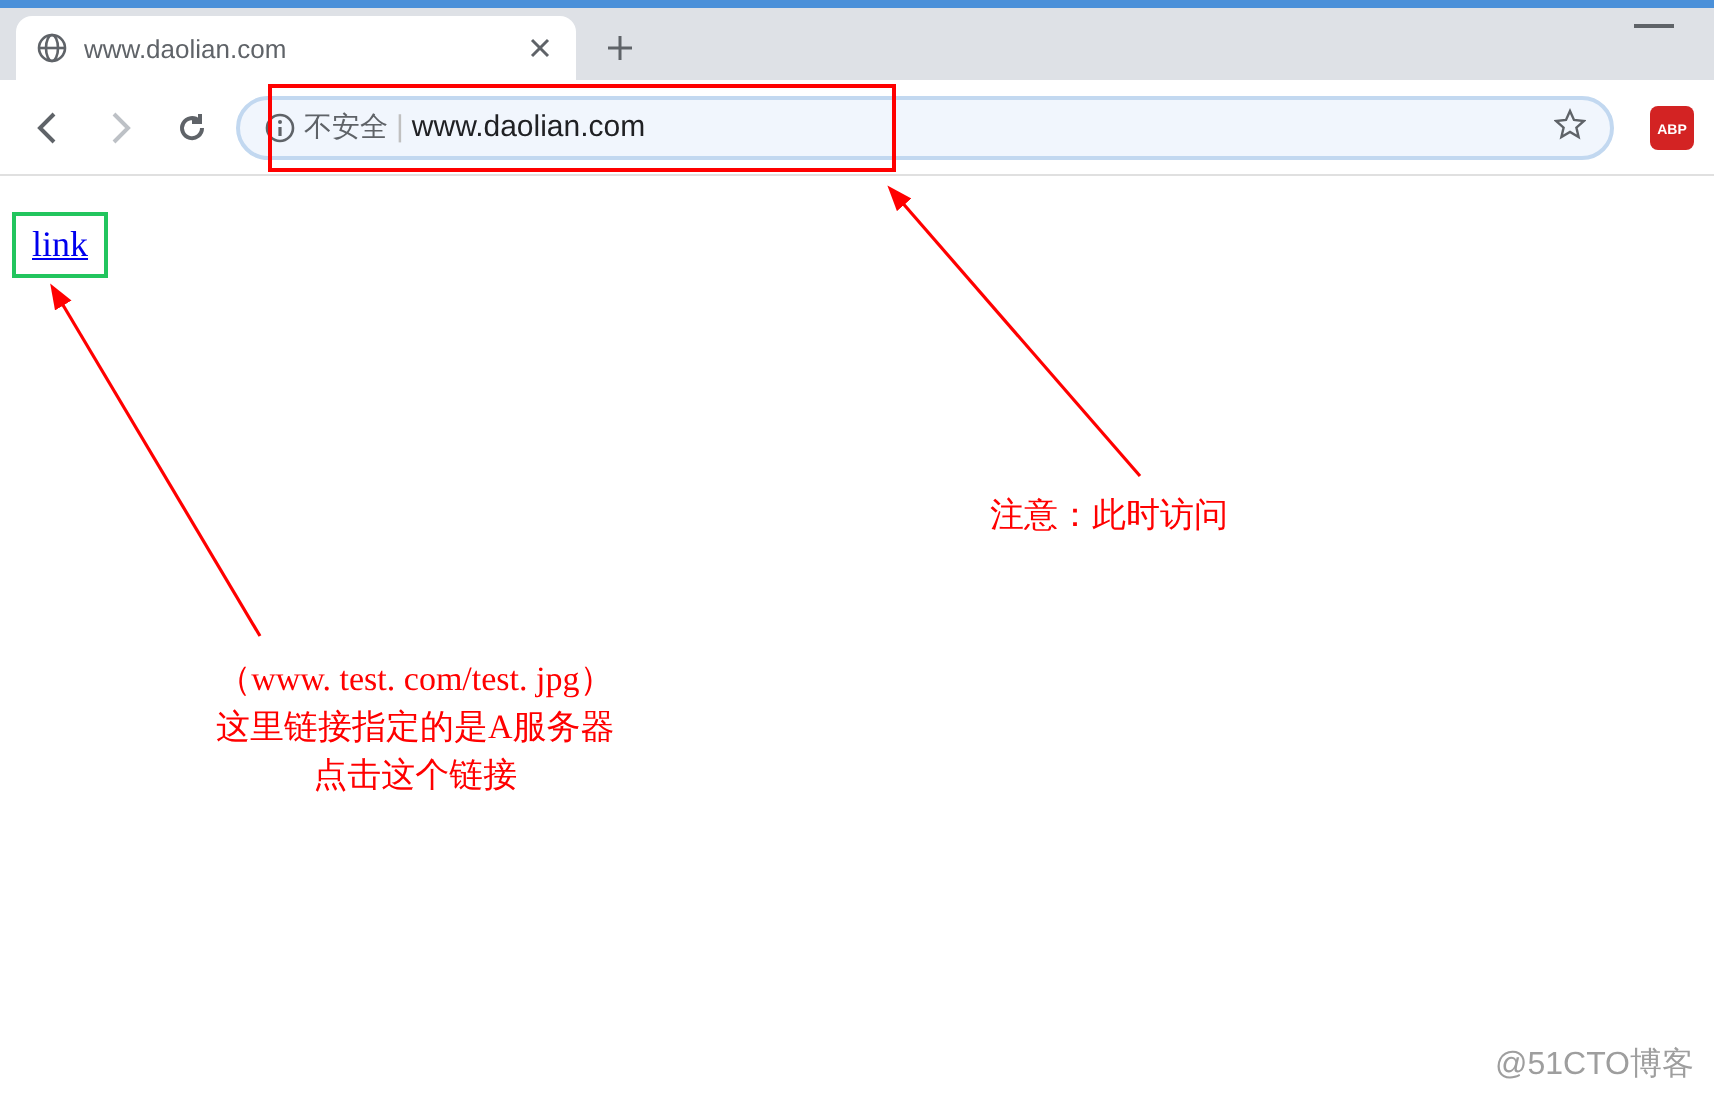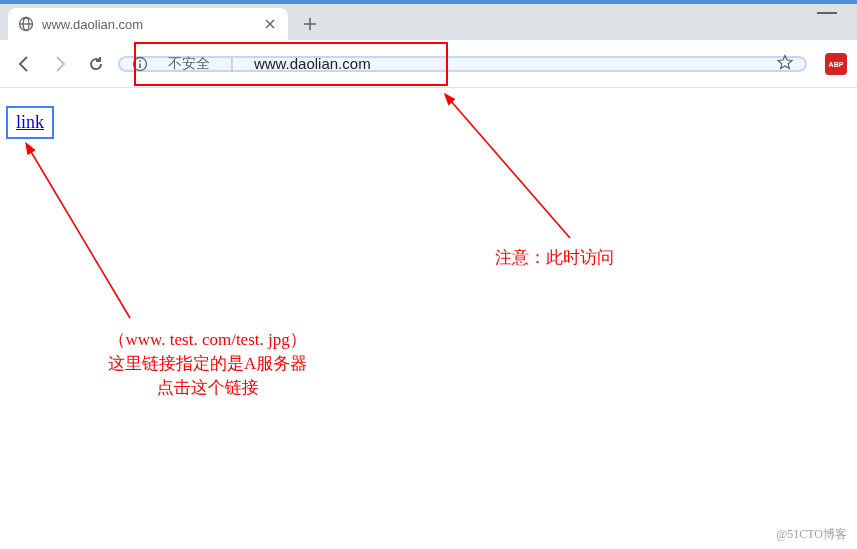--- a/index.html
+++ b/index.html
@@ -77,28 +77,28 @@
     }
     .nav-btn {
       width: 28px; height: 28px;
       display: flex; align-items: center; justify-content: center;
       color: #5f6368;
       border-radius: 50%;
     }
     .nav-btn.disabled { color: #bdc1c6; }
     .omnibox {
       flex: 1;
-      height: 16px;
+      height: 32px;
       border: 2px solid #c2d8f0;
       background: #f1f6fd;
       border-radius: 16px;
       display: flex;
       align-items: center;
       padding: 0 12px;
-      gap: 20px;
+      gap: 4px;
       font-size: 15px;
       color: #5f6368;
       margin-right: 6px;
     }
     .info-icon {
       width: 16px; height: 16px;
       display: flex; align-items: center; justify-content: center;
     }
     .security-text { color: #5f6368; font-size: 14px; }
     .pipe { color: #c0c0c0; }
@@ -113,21 +113,21 @@
     }
     .content {
       position: relative;
       height: calc(549px - 4px - 36px - 48px);
       background: #fff;
     }
     .link-box {
       position: absolute;
       top: 18px;
       left: 6px;
-      border: 2px solid #3b82f6;
+      border: 2px solid #22c55e;
       padding: 4px 8px;
     }
     .page-link {
       color: #0000ee;
       text-decoration: underline;
       font-size: 18px;
       font-family: "Times New Roman", serif;
     }
     .annotation {
       position: absolute;
@@ -151,23 +151,23 @@
       top: 42px;
       left: 134px;
       width: 314px;
       height: 44px;
       pointer-events: none;
     }
     .watermark {
       position: absolute;
       right: 10px;
       bottom: 6px;
-      font-size: 12px;
+      font-size: 16px;
       color: #9e9e9e;
-      font-family: Liberation Serif, serif;
+      font-family: Liberation Sans, sans-serif;
     }
   </style>
 </head>
 <body>
 
 <div class="window-topbar"></div>
 
 <div class="tab-strip">
   <div class="tab">
     <span class="favicon">

